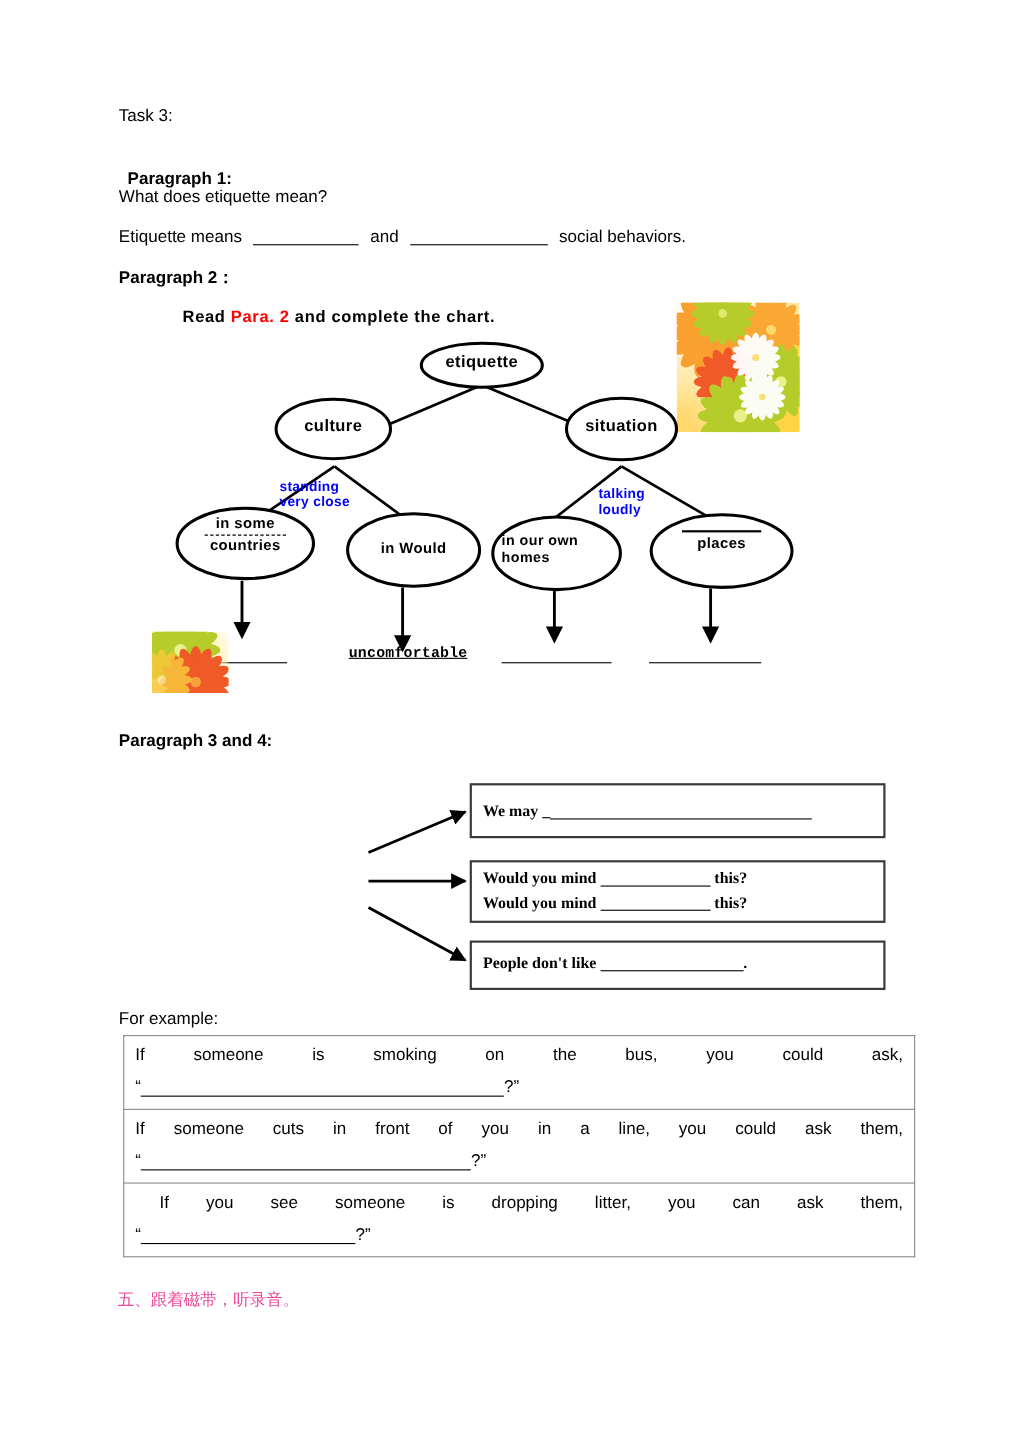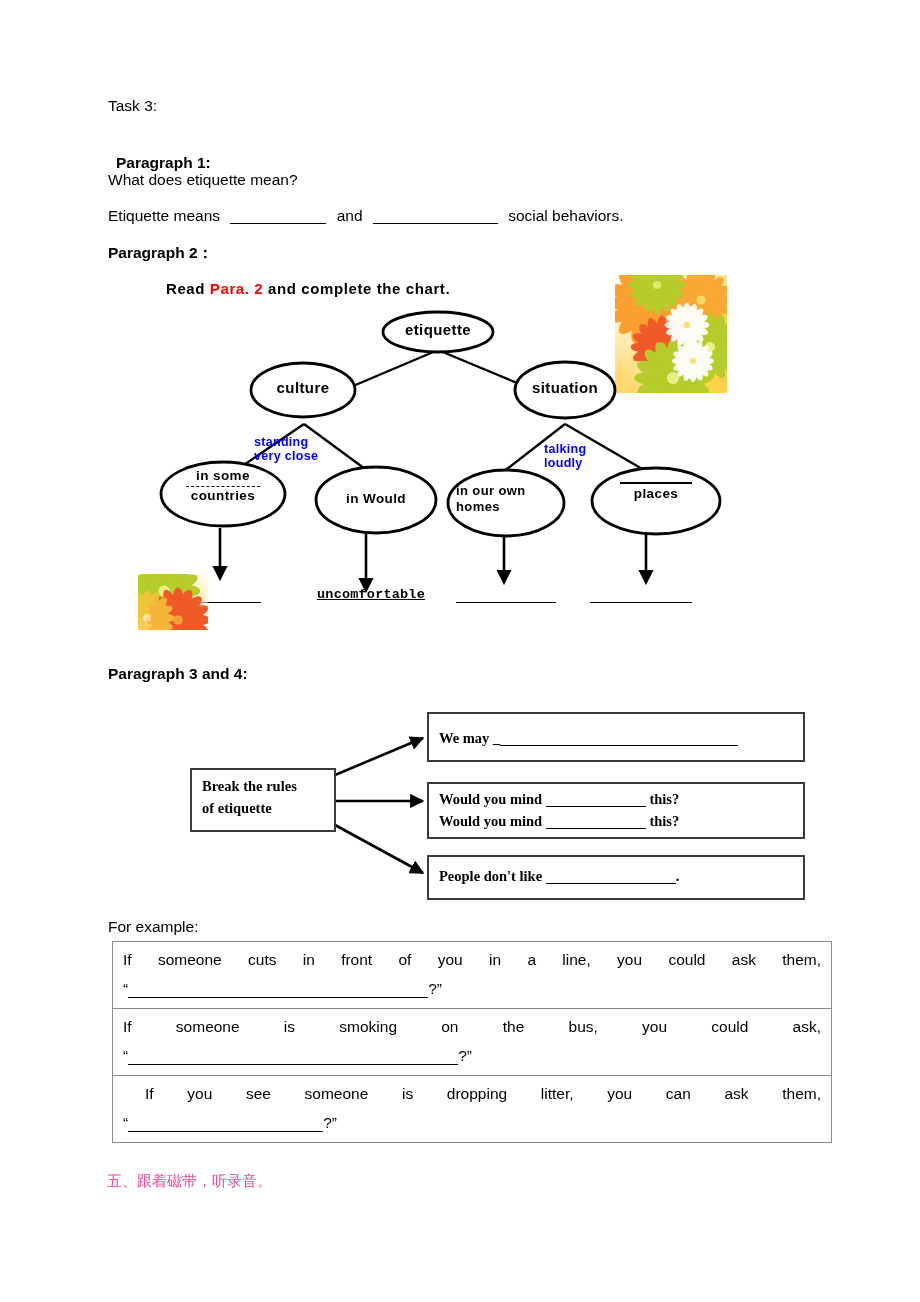--- a/index.html
+++ b/index.html
@@ -256,26 +256,20 @@
           <path d="M0,0 L10,5 L0,10 z" fill="#000"></path>
         </marker>
       </defs>
       <g stroke="#000" stroke-width="2.6" fill="none" marker-end="url(#arr2)">
         <line x1="145" y1="70" x2="233" y2="33"></line>
         <line x1="145" y1="96" x2="233" y2="96"></line>
         <line x1="145" y1="120" x2="233" y2="168"></line>
       </g>
     </svg>
 
-    <div class="fbox" style="left:0px;top:63px;width:146px;height:64px;">
-      <div class="inner" style="line-height:1.5;">
-        <div>Break  the  rules</div>
-        <div>of etiquette</div>
-      </div>
-    </div>
 
     <div class="fbox" style="left:237px;top:7px;width:378px;height:50px;">
       <div class="inner" style="padding-top:16px;">
         <span>We may _</span><span class="serif-blank" style="width:238px;"></span>
       </div>
     </div>
 
     <div class="fbox" style="left:237px;top:77px;width:378px;height:57px;">
       <div class="inner" style="padding-top:4px;line-height:1.55;">
         <div>
@@ -298,31 +292,31 @@
       </div>
     </div>
   </div>
 
   <div class="txt" style="left:108px;top:917px;">For example:</div>
 
   <table id="ex-table">
     <tbody>
       <tr>
         <td>
-          <div class="just">If someone cuts in front of you in a line, you could ask them,</div>
+          <div class="just">If someone is smoking on the bus, you could ask,</div>
           <div class="ans-line">
-            <span>“</span><span class="ans-blank" style="width:300px;"></span><span>?”</span>
+            <span>“</span><span class="ans-blank" style="width:330px;"></span><span>?”</span>
           </div>
         </td>
       </tr>
       <tr>
         <td>
-          <div class="just">If someone is smoking on the bus, you could ask,</div>
+          <div class="just">If someone cuts in front of you in a line, you could ask them,</div>
           <div class="ans-line">
-            <span>“</span><span class="ans-blank" style="width:330px;"></span><span>?”</span>
+            <span>“</span><span class="ans-blank" style="width:300px;"></span><span>?”</span>
           </div>
         </td>
       </tr>
       <tr>
         <td>
           <div class="just" style="text-indent:22px;">If you see someone is dropping litter, you can ask them,</div>
           <div class="ans-line">
             <span>“</span><span class="ans-blank" style="width:195px;"></span><span>?”</span>
           </div>
         </td>

